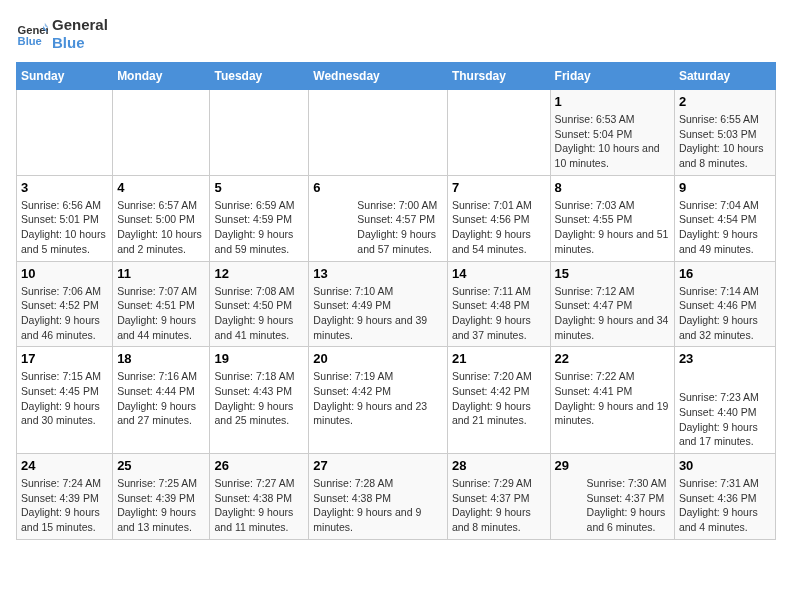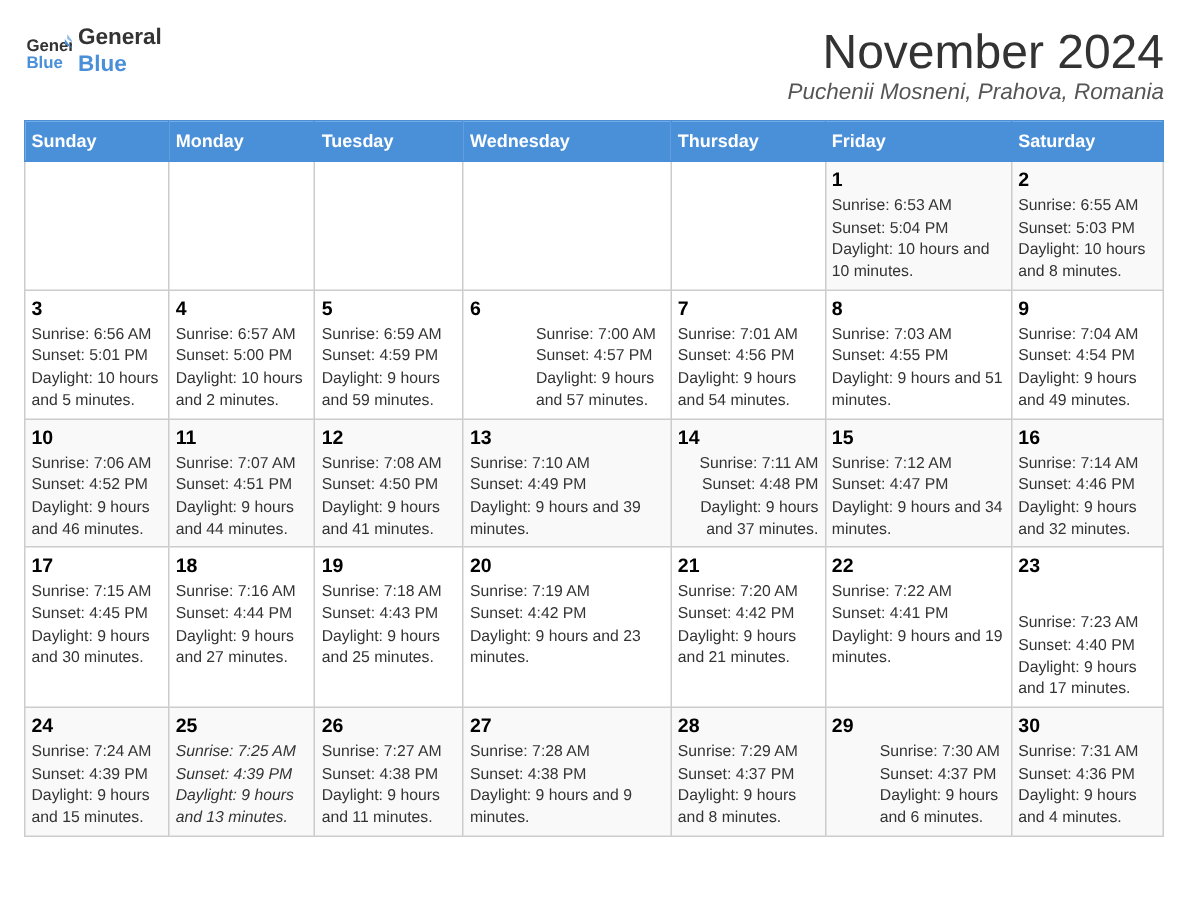--- a/index.html
+++ b/index.html
@@ -87,24 +87,20 @@
       <text x="2" y="20" font-size="14" font-weight="bold" fill="#333">General</text>
       <text x="2" y="34" font-size="14" font-weight="bold" fill="#4a90d9">Blue</text>
       <polygon points="34,10 40,18 34,14" fill="#4a90d9"></polygon>
       <polygon points="36,6 42,14 36,10" fill="#4a90d9" opacity="0.6"></polygon>
     </svg>
     <div>
       <div style="font-size:15px;font-weight:bold;color:#333;line-height:1.2;">General</div>
       <div style="font-size:15px;font-weight:bold;color:#4a90d9;line-height:1.2;">Blue</div>
     </div>
   </div>
-  <div class="title-area">
-    <div class="month-year">November 2024</div>
-    <div class="location">Puchenii Mosneni, Prahova, Romania</div>
-  </div>
 </div>
 
 <table>
   <thead>
     <tr id="weekday-header">
     <th>Sunday</th>
         <th>Monday</th>
         <th>Tuesday</th>
         <th>Wednesday</th>
         <th>Thursday</th>
@@ -196,21 +192,21 @@
 Daylight: 9 hours and 41 minutes.</div>
         </td>
         <td>
           <span class="day-num">13</span>
           <div class="day-info" style="white-space: pre-line;">Sunrise: 7:10 AM
 Sunset: 4:49 PM
 Daylight: 9 hours and 39 minutes.</div>
         </td>
         <td>
           <span class="day-num">14</span>
-          <div class="day-info" style="white-space: pre-line; text-align: right;">Sunrise: 7:11 AM
+          <div class="day-info" style="white-space: pre-line;">Sunrise: 7:11 AM
 Sunset: 4:48 PM
 Daylight: 9 hours and 37 minutes.</div>
         </td>
         <td>
           <span class="day-num">15</span>
           <div class="day-info" style="white-space: pre-line;">Sunrise: 7:12 AM
 Sunset: 4:47 PM
 Daylight: 9 hours and 34 minutes.</div>
         </td>
         <td>
@@ -266,21 +262,21 @@
       </tr>
       <tr>
         <td>
           <span class="day-num">24</span>
           <div class="day-info" style="white-space: pre-line;">Sunrise: 7:24 AM
 Sunset: 4:39 PM
 Daylight: 9 hours and 15 minutes.</div>
         </td>
         <td>
           <span class="day-num">25</span>
-          <div class="day-info" style="white-space: pre-line; font-style: italic;">Sunrise: 7:25 AM
+          <div class="day-info" style="white-space: pre-line;">Sunrise: 7:25 AM
 Sunset: 4:39 PM
 Daylight: 9 hours and 13 minutes.</div>
         </td>
         <td>
           <span class="day-num">26</span>
           <div class="day-info" style="white-space: pre-line;">Sunrise: 7:27 AM
 Sunset: 4:38 PM
 Daylight: 9 hours and 11 minutes.</div>
         </td>
         <td>

